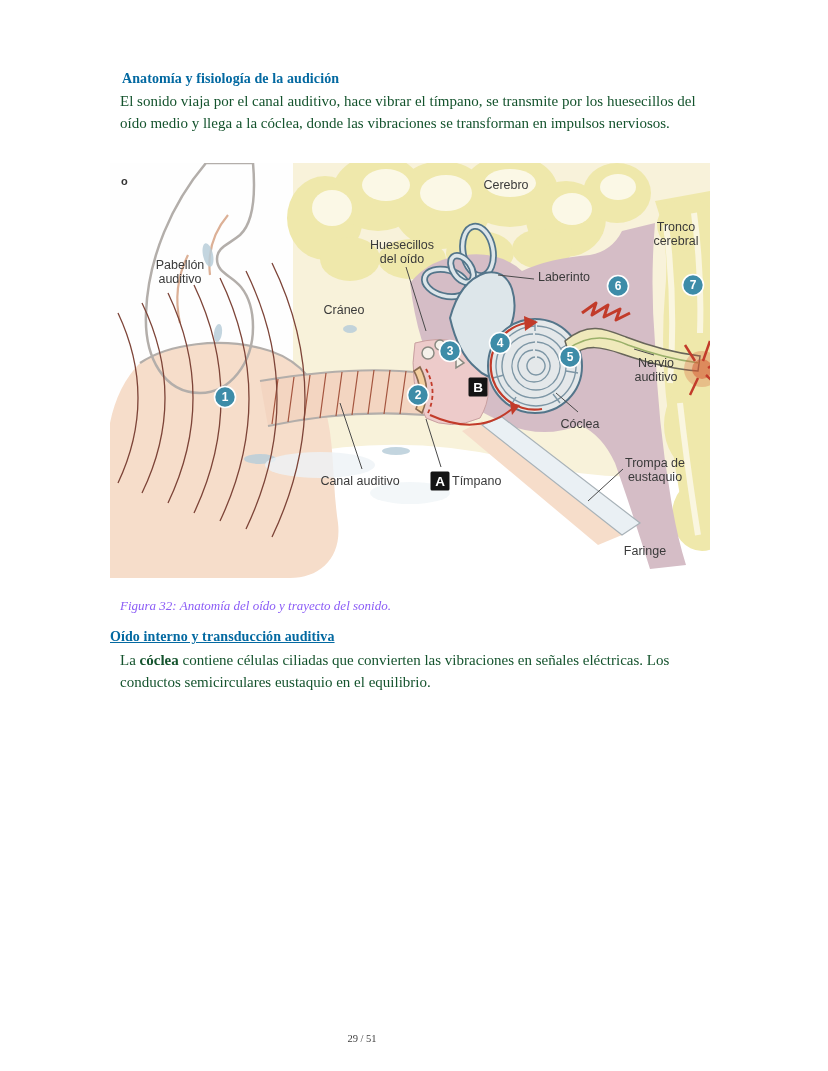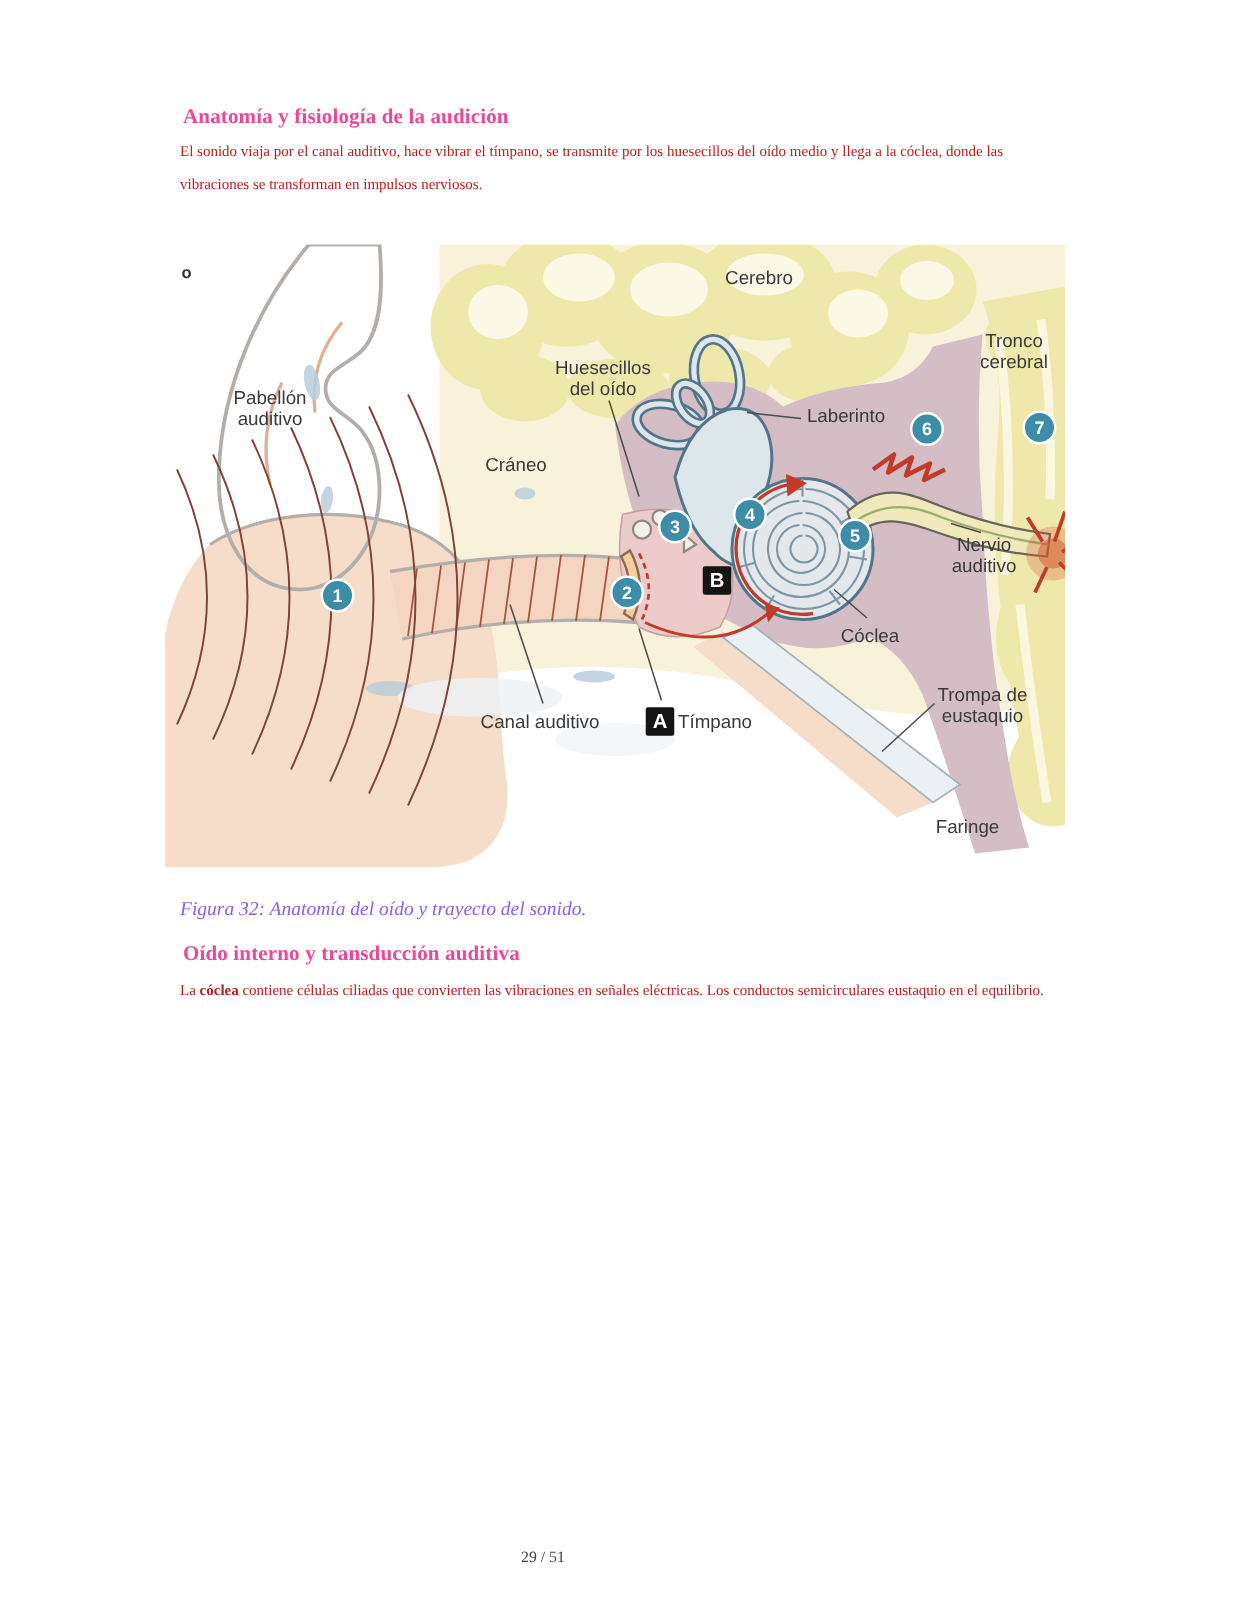--- a/index.html
+++ b/index.html
@@ -1,20 +1,20 @@
 <!DOCTYPE html>
 <html style="--skin: #f3d5c1; --skin_light: #f6ddca; --bone_cream: #f8f2da; --brain_yellow: #efe8ab; --brain_highlight: #fbf8e6; --mauve: #d5bdc6; --inner_ear: #dde6ea; --inner_ear_outline: #53758a; --spiral_line: #7d96a5; --signal_red: #c23b2a; --wave_brown: #7d4438; --nerve_cream: #efe9bb; --nerve_green: #9ab06a; --marker_teal: #3d8ca8; --marker_black: #141414; --spot_blue: #b9ced9; --tube_white: #eaf0f4; --hatch_brown: #a4553f; --outline_gray: #b3aeaa; --label_gray: #3a3a3a;"><head>
 <meta charset="utf-8">
 <style>
   html,body{margin:0;padding:0;background:#ffffff;}
   body{width:828px;height:1071px;position:relative;font-family:"Liberation Serif",serif;color:#141414;}
-  .h-sec{position:absolute;font-size:14px;font-weight:bold;color:#ec4899;letter-spacing:.1px;}
+  .h-sec{position:absolute;font-size:14px;font-weight:bold;color:#0369a1;letter-spacing:.1px;}
   .h1{left:122px;top:71px;}
-  .h2{left:122px;top:629px;}
-  .para{position:absolute;left:120px;width:596px;font-size:10px;line-height:21.5px;color:#b91c1c;}
+  .h2{left:110px;top:629px;text-decoration:underline;}
+  .para{position:absolute;left:120px;width:596px;font-size:15px;line-height:21.5px;color:#14532d;}
   .p1{top:91px;}
   .p2{top:650px;}
   .figwrap{position:absolute;left:110px;top:163px;width:600px;height:415px;}
   .caption{position:absolute;left:120px;top:598px;font-size:13px;font-style:italic;color:#8b5cf6;}
   .footer{position:absolute;left:0;top:1033px;width:724px;text-align:center;font-size:10.5px;color:#3f3f3f;}
 
   
   .f-skin{fill:var(--skin);}
   .f-skin2{fill:var(--skin_light);}
   .f-cream{fill:var(--bone_cream);}

